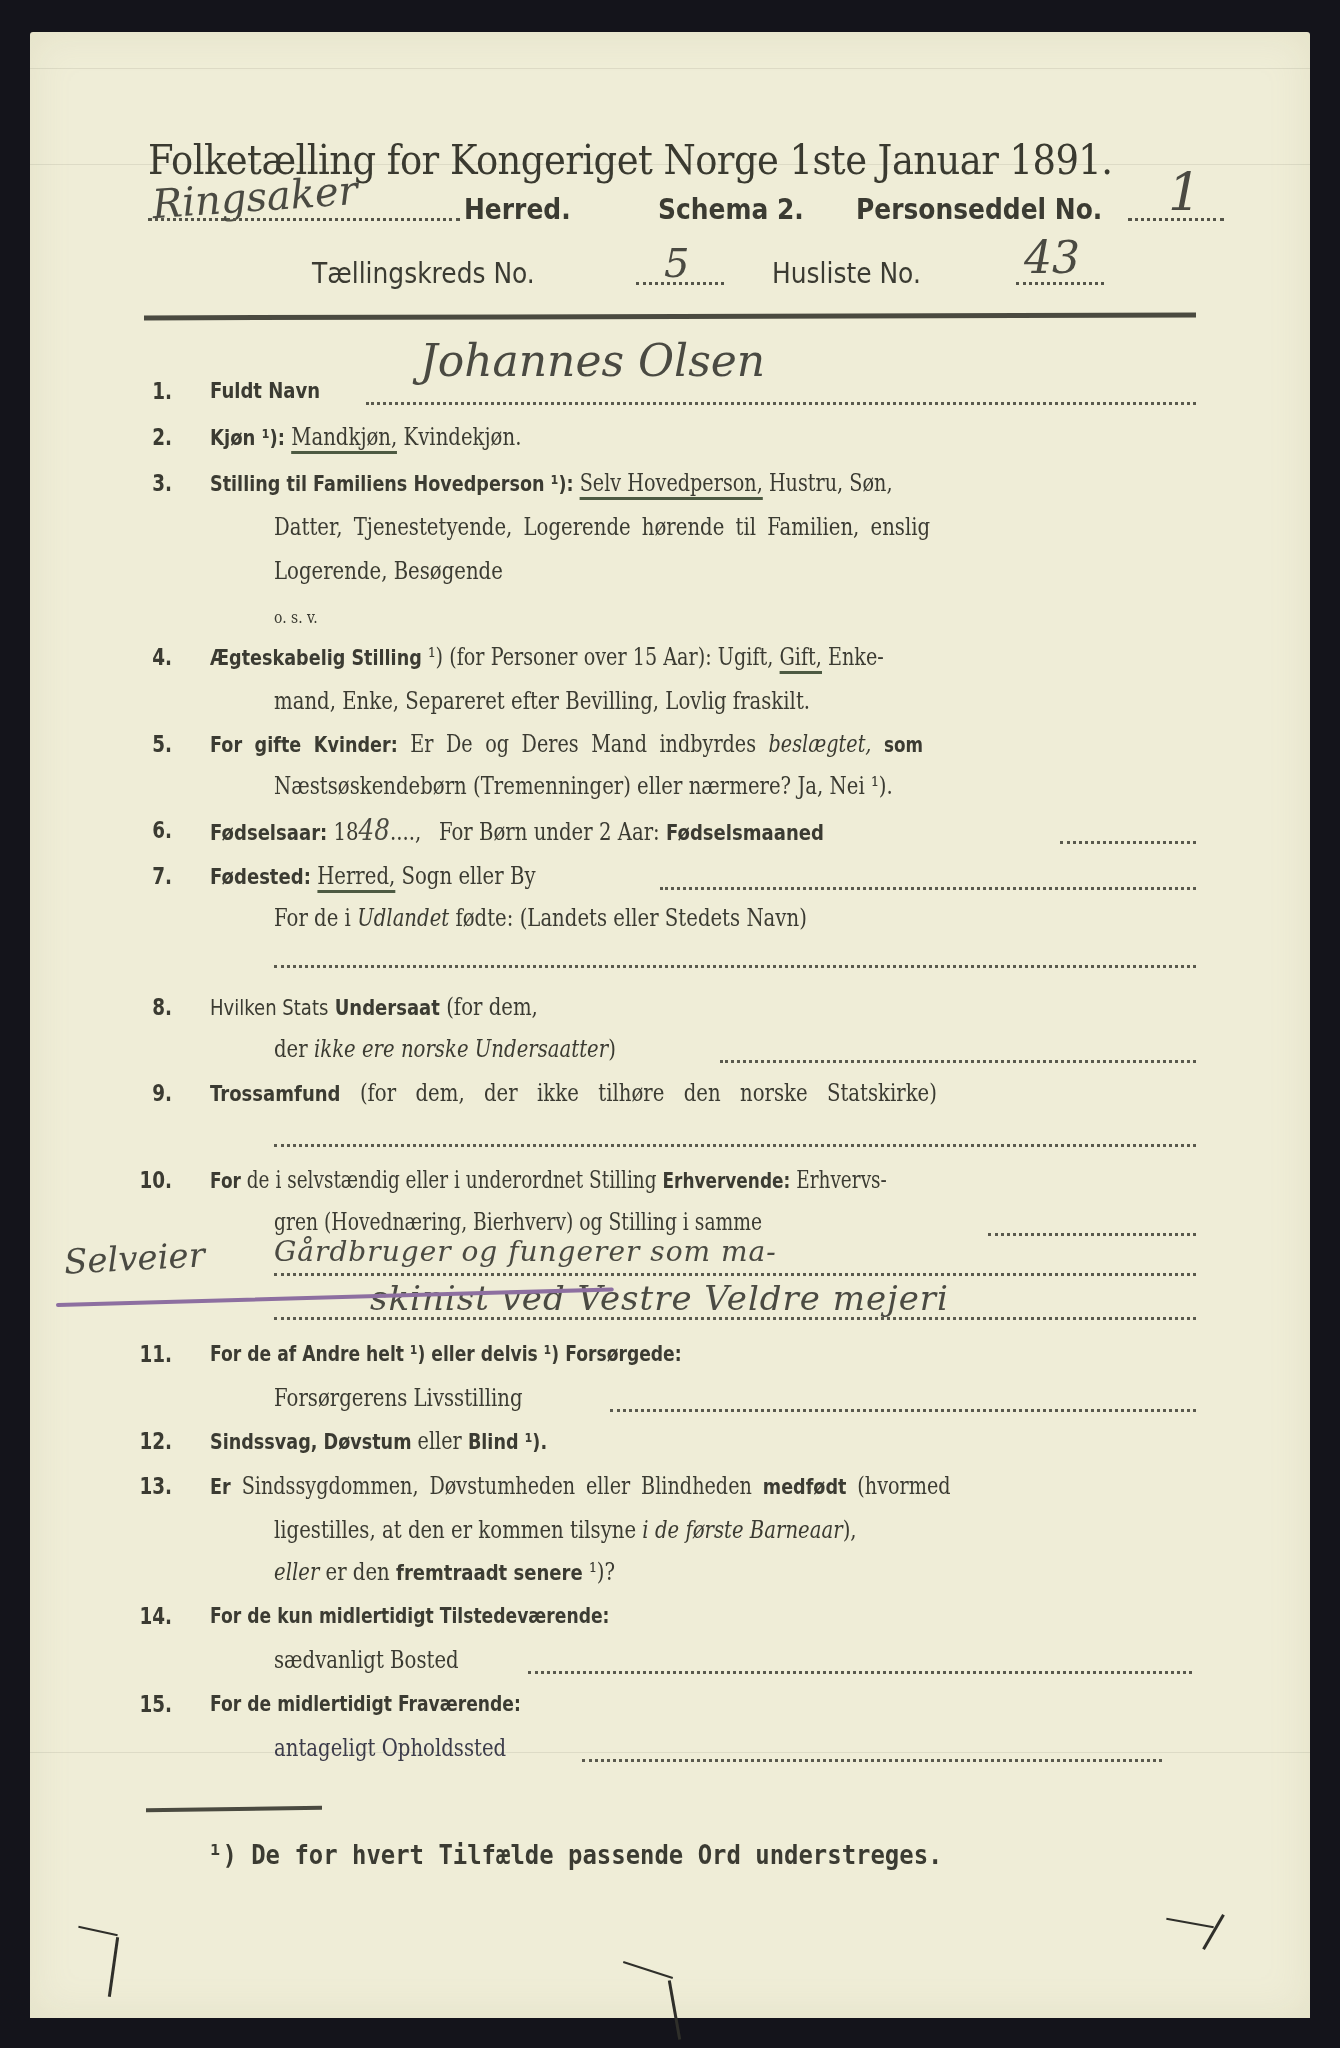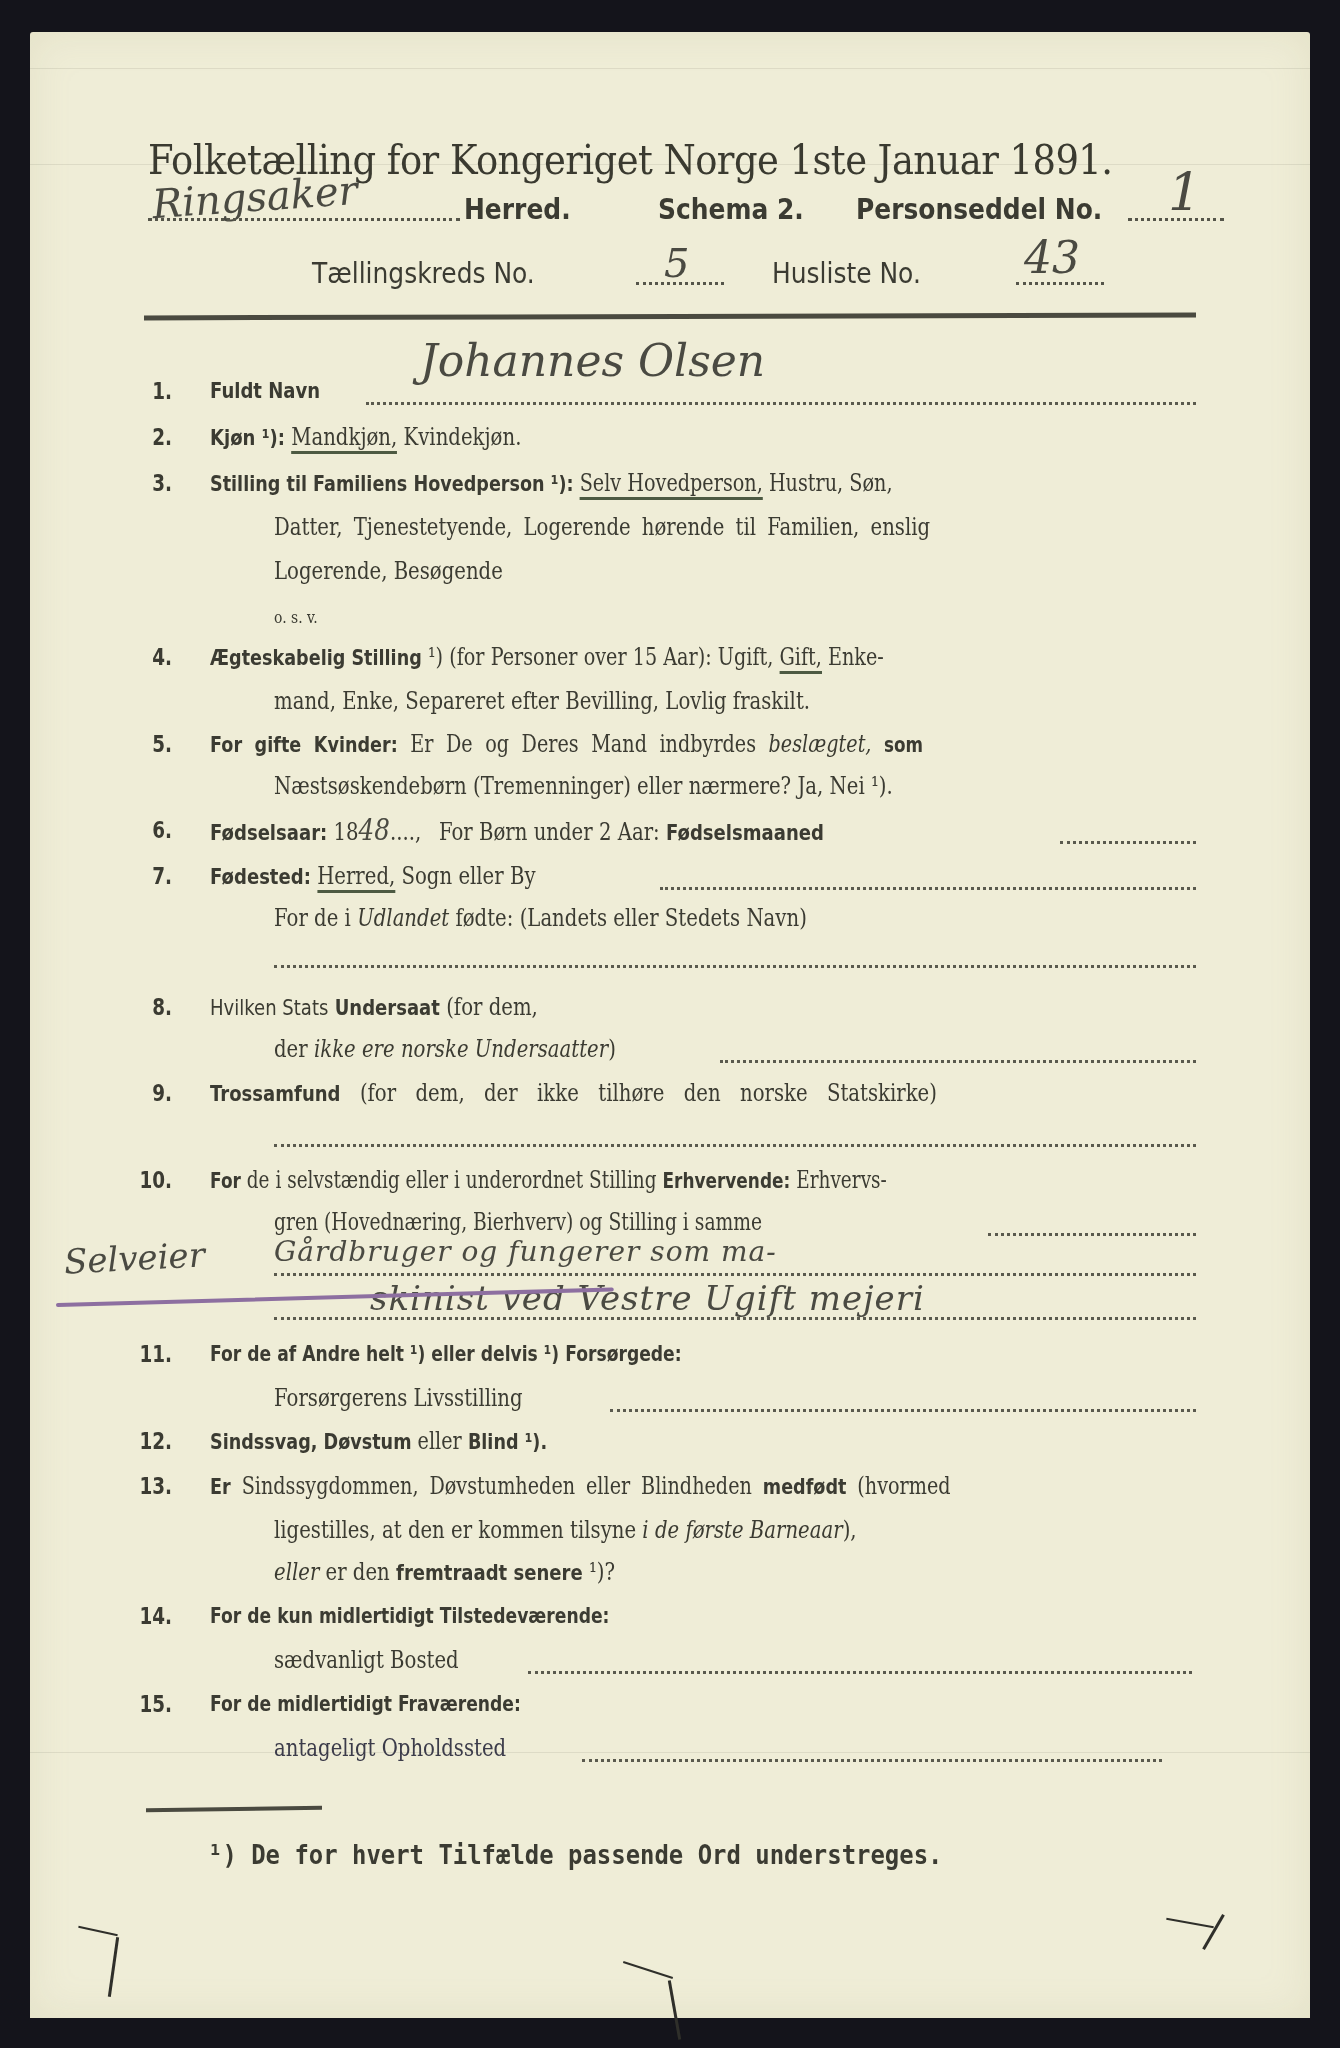--- a/index.html
+++ b/index.html
@@ -173,21 +173,21 @@
       <span>de i selvstændig eller i underordnet Stilling</span>
       <span class="b" style="font-size:22px">Erhvervende:</span>
       <span>Erhvervs-</span>
     </span>
     <span class="lbl" style="left:244px;top:42px;transform:scaleX(0.78)">gren (Hovednæring, Bierhverv) og Stilling i samme</span>
     <div class="dotline" style="left:958px;width:208px;top:68px"></div>
     <div class="dotline" style="left:244px;width:922px;top:108px"></div>
     <div class="dotline" style="left:244px;width:922px;top:152px"></div>
     <span class="abs hand" style="left:34px;top:78px;font-size:34px;transform:rotate(-3deg)">Selveier</span>
     <span class="abs hand" style="left:244px;top:72px;font-size:28px;letter-spacing:1px">Gårdbruger og fungerer som ma-</span>
-    <span class="abs hand" style="left:340px;top:118px;font-size:34px;letter-spacing:1px">skinist ved Vestre Ugift mejeri</span>
+    <span class="abs hand" style="left:340px;top:118px;font-size:34px;letter-spacing:1px">skinist ved Vestre Veldre mejeri</span>
     <div class="purple" style="left:26px;top:138px;width:558px"></div>
   </div>
 
   <div class="row" style="top:1307px">
     <span class="num" style="left:92px">11.</span>
     <span class="lbl b" style="left:180px;font-size:22px;transform:scaleX(0.78)">For de af Andre helt ¹) eller delvis ¹) Forsørgede:</span>
     <span class="lbl" style="left:244px;top:44px">Forsørgerens Livsstilling</span>
     <div class="dotline" style="left:580px;width:586px;top:70px"></div>
   </div>
 

